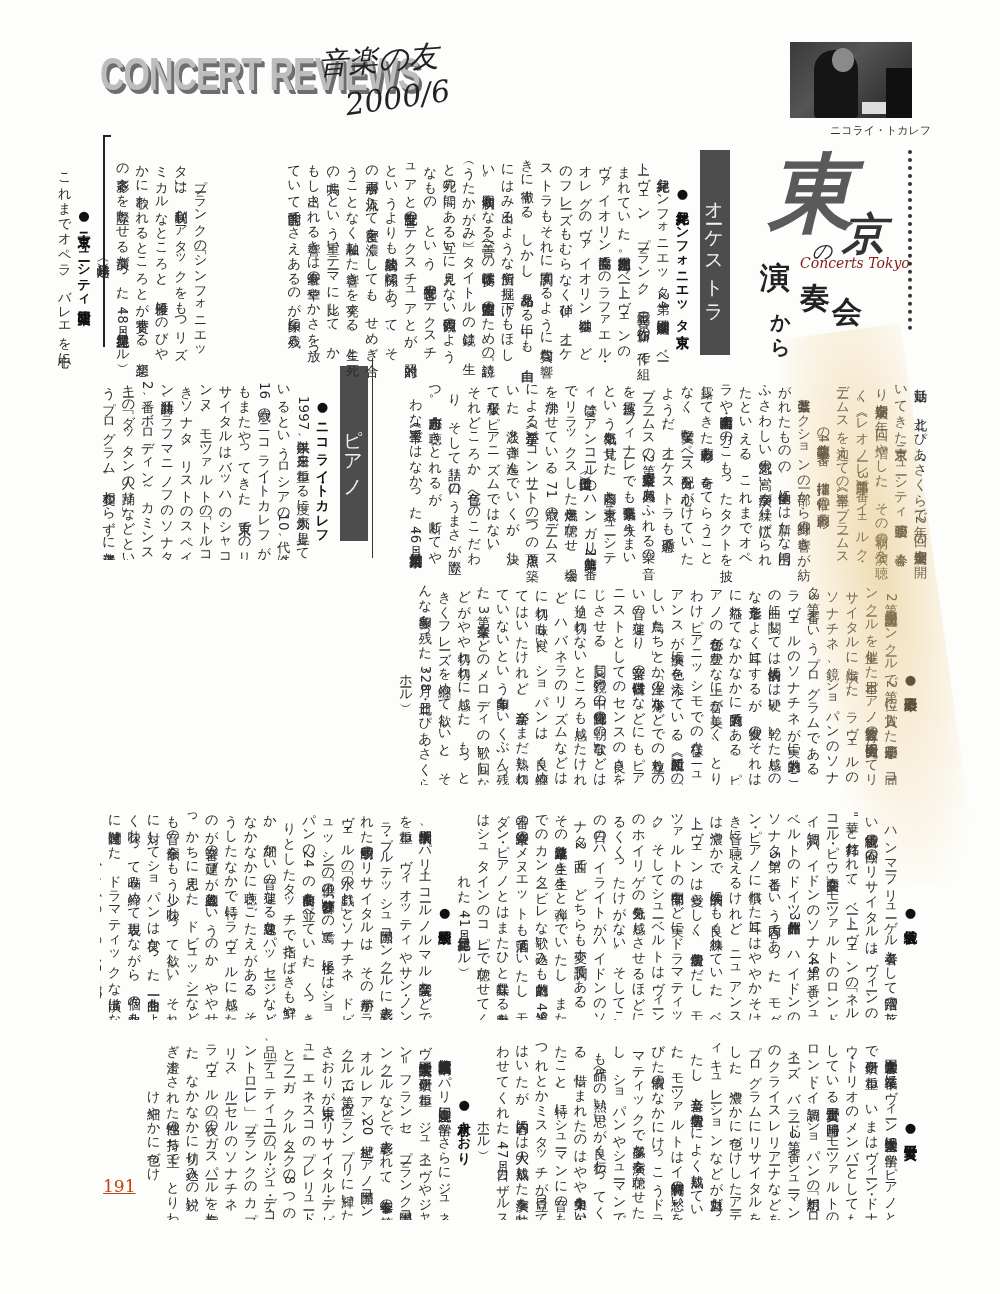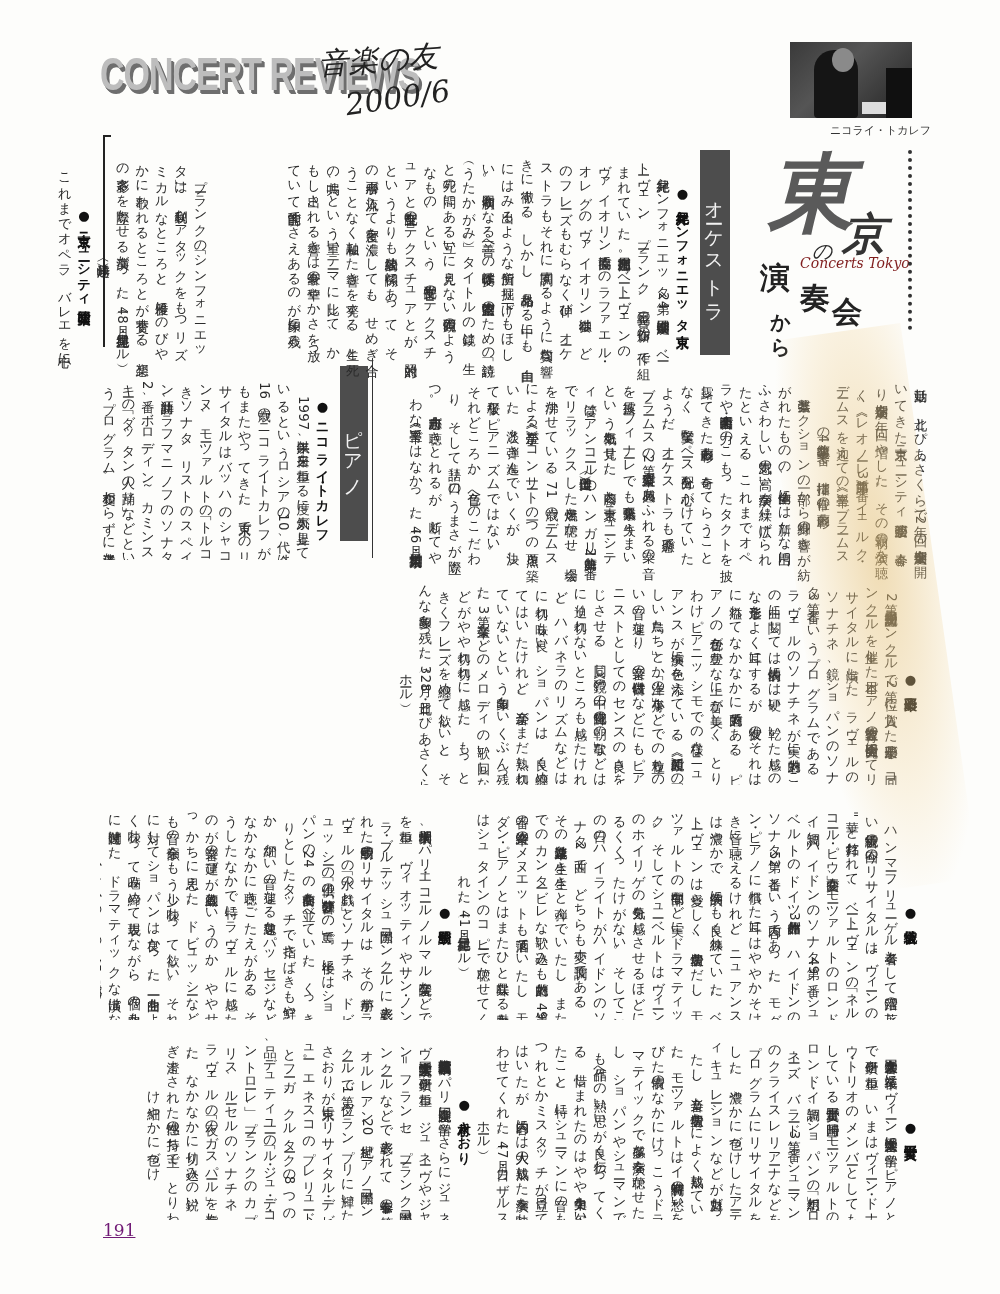--- a/index.html
+++ b/index.html
@@ -45,21 +45,21 @@
   .col .h { font-weight:bold; color:#111; }
   .col .p { text-indent:1em; }
   .col p { margin:0; }
   .section-tab {
     position:absolute; background:#4d4d4d; color:#f2f2f2; writing-mode:vertical-rl;
     font-size:19px; display:flex; align-items:center; justify-content:center; letter-spacing:3px;
   }
   .tab-orch { left:700px; top:150px; width:30px; height:205px; }
   .tab-piano { left:340px; top:366px; width:28px; height:175px; }
   .rule { position:absolute; background:#333; }
-  .page-number { position:absolute; left:103px; top:1220px; font-family:"DejaVu Serif", serif; font-size:17px; color:#701a75;text-decoration:underline; }
+  .page-number { position:absolute; left:103px; top:1176px; font-family:"DejaVu Serif", serif; font-size:17px; color:#c2410c;text-decoration:underline; }
   .pen-box { position:absolute; border:2px solid #222; border-right:none; border-bottom:none; }
 </style>
 </head>
 <body>
 
 <div class="page">
 
   <div class="header-title">CONCERT REVIEWS</div>
   <div class="handwriting hw-1">音楽の友</div>
   <div class="handwriting hw-2">2000/6</div>

